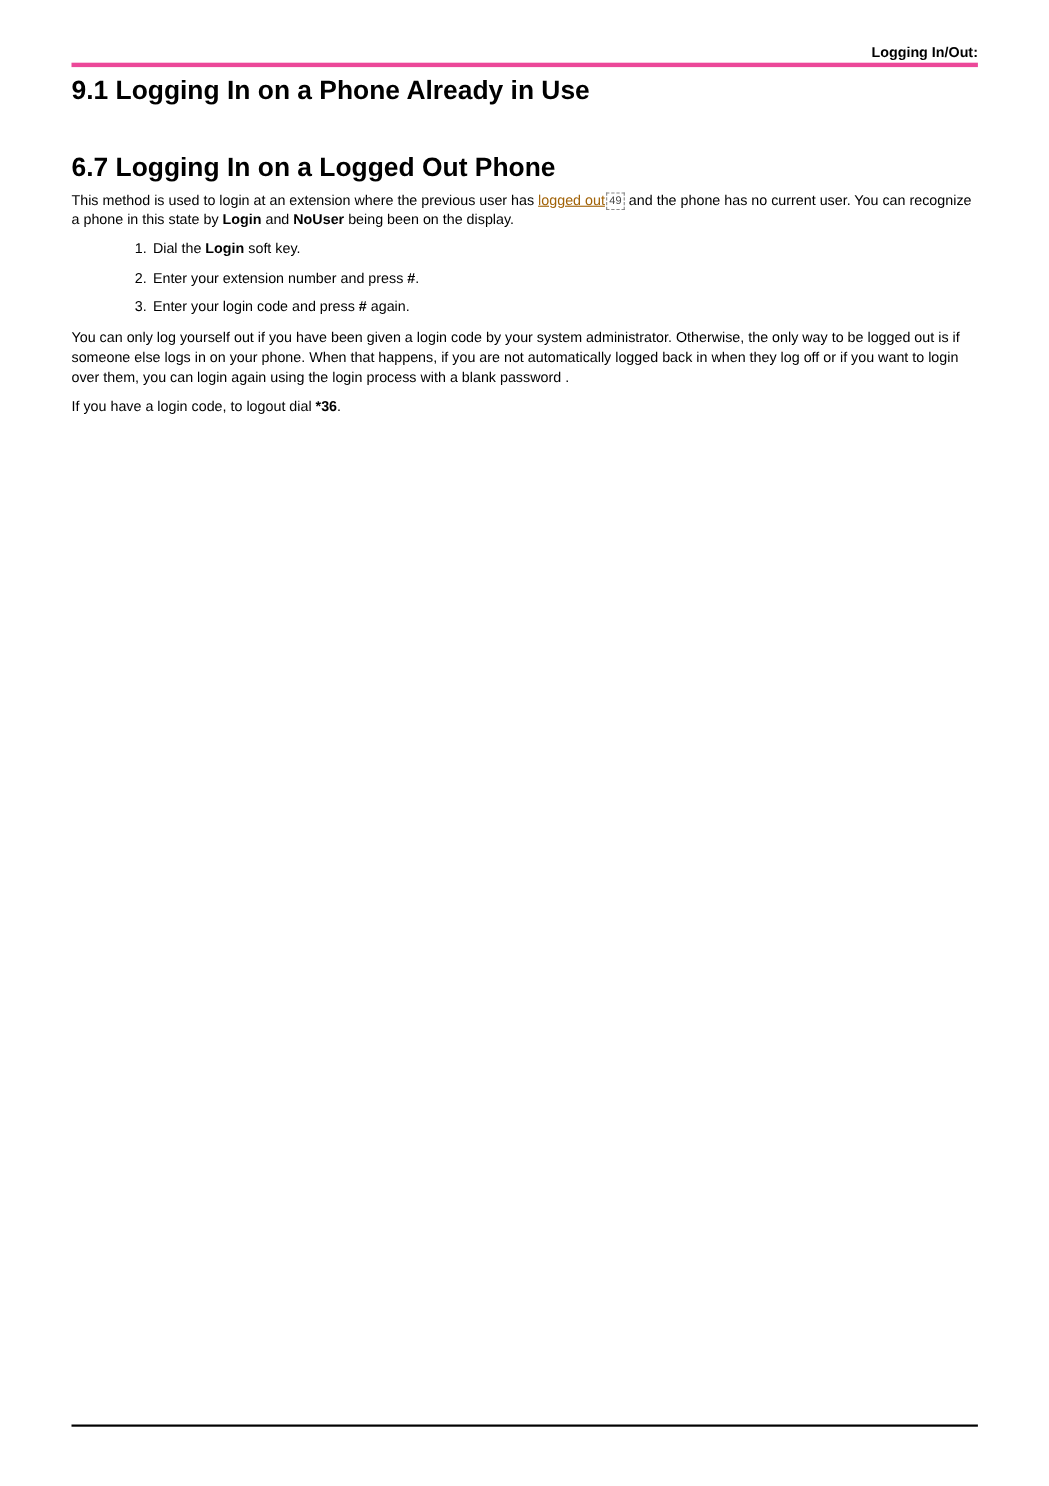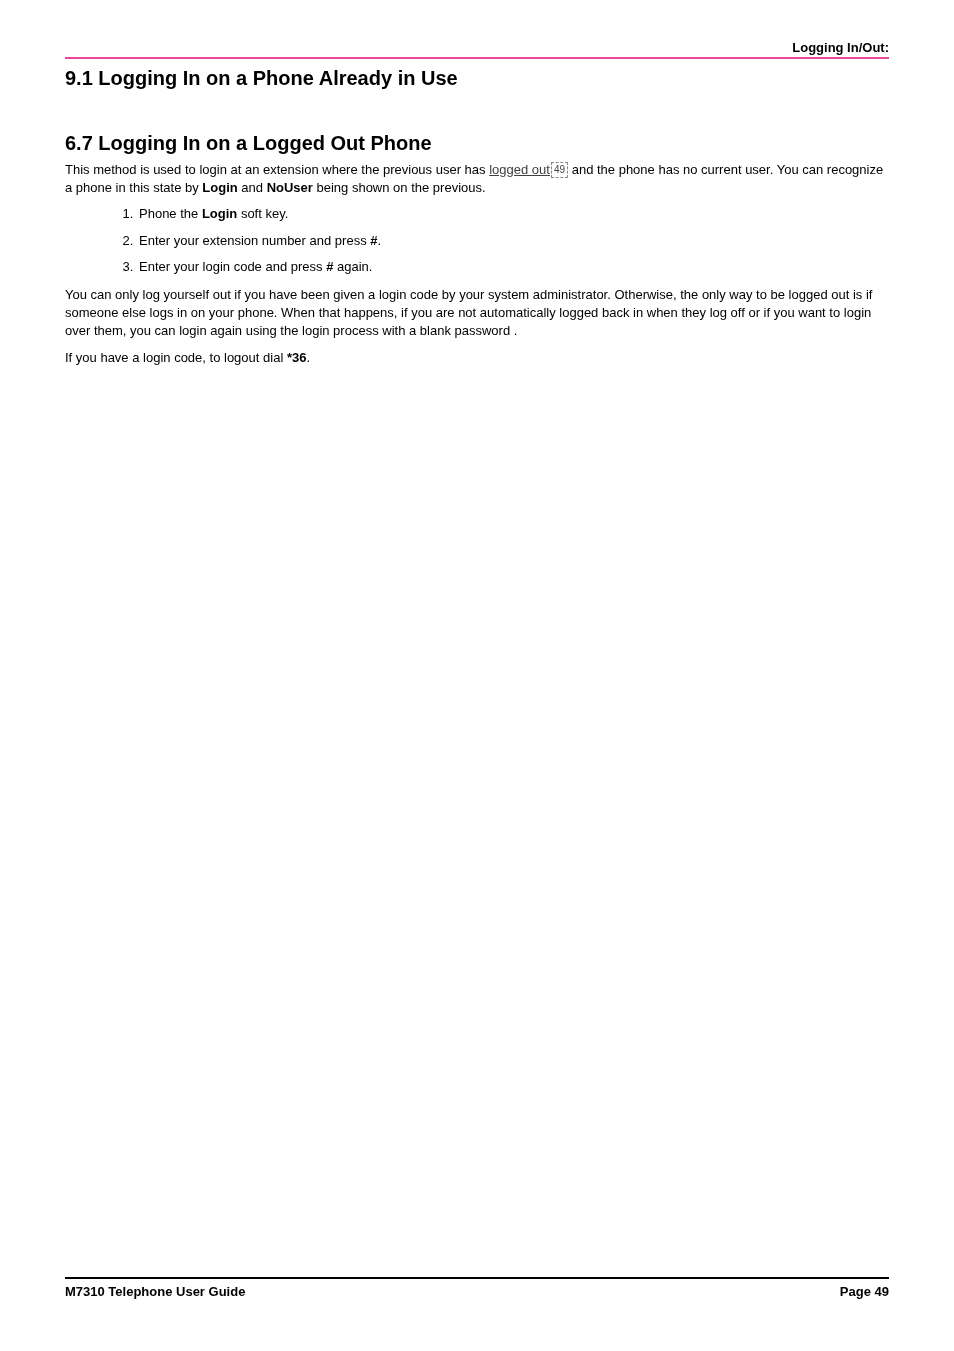--- a/index.html
+++ b/index.html
@@ -16,27 +16,27 @@
       background: #fff;
       color: #000;
     }
     .page {
       padding: 40px 65px 0 65px;
     }
     .header-right {
       text-align: right;
       font-weight: bold;
       font-size: 13px;
-      border-bottom: 2px solid #ec4899;
+      border-bottom: 4px solid #ec4899;
       padding-bottom: 2px;
       margin-bottom: 8px;
     }
     h2 {
       font-family: Arial, sans-serif;
-      font-size: 20px;
+      font-size: 24px;
       font-weight: bold;
       margin-top: 0;
       margin-bottom: 6px;
     }
     h2.spaced {
       margin-top: 42px;
     }
     p {
       line-height: 1.4;
       margin-bottom: 8px;
@@ -52,21 +52,21 @@
       padding-left: 2px;
     }
     .b {
       font-weight: bold;
     }
     .bi {
       font-weight: bold;
       font-style: italic;
     }
     a.link {
-      color: #404040;
+      color: #a16207;
       text-decoration: underline;
     }
     .xref-box {
       display: inline-block;
       border: 1px dashed #888;
       font-size: 10px;
       padding: 0 2px;
       vertical-align: 1px;
       color: #444;
       text-decoration: none;
@@ -93,39 +93,35 @@
 </head>
 <body>
 
 <div class="page">
   <div class="header-right">Logging In/Out:</div>
 
   <h2>9.1 Logging In on a Phone Already in Use</h2>
 
   <h2 class="spaced">6.7 Logging In on a Logged Out Phone</h2>
   <p>
-    <span>This method is used to login at an extension where the previous user has </span><a class="link" href="#">logged out</a><span class="xref-box">49</span><span> and the phone has no current user. You can recognize a phone in this state by </span><span class="b">Login</span><span> and </span><span class="b">NoUser</span><span> being shown on the previous.</span>
+    <span>This method is used to login at an extension where the previous user has </span><a class="link" href="#">logged out</a><span class="xref-box">49</span><span> and the phone has no current user. You can recognize a phone in this state by </span><span class="b">Login</span><span> and </span><span class="b">NoUser</span><span> being been on the display.</span>
   </p>
   <ol>
     <li>
-      <span>Phone the </span><span class="b">Login</span><span> soft key.</span>
+      <span>Dial the </span><span class="b">Login</span><span> soft key.</span>
     </li>
     <li>
       <span>Enter your extension number and press </span><span class="b">#</span><span>.</span>
     </li>
     <li>
       <span>Enter your login code and press </span><span class="b">#</span><span> again.</span>
     </li>
   </ol>
 
   <p>You can only log yourself out if you have been given a login code by your system administrator. Otherwise, the only way to be logged out is if someone else logs in on your phone. When that happens, if you are not automatically logged back in when they log off or if you want to login over them, you can login again using the login process with a blank password .</p>
   <p>
     <span>If you have a login code, to logout dial </span><span class="b">*36</span><span>.</span>
   </p>
 </div>
 
 <div class="footer">
   <div class="footer-rule"></div>
-  <div class="footer-row">
-    <span>M7310 Telephone User Guide</span>
-    <span>Page 49</span>
-  </div>
 </div>
 
 </body></html>

